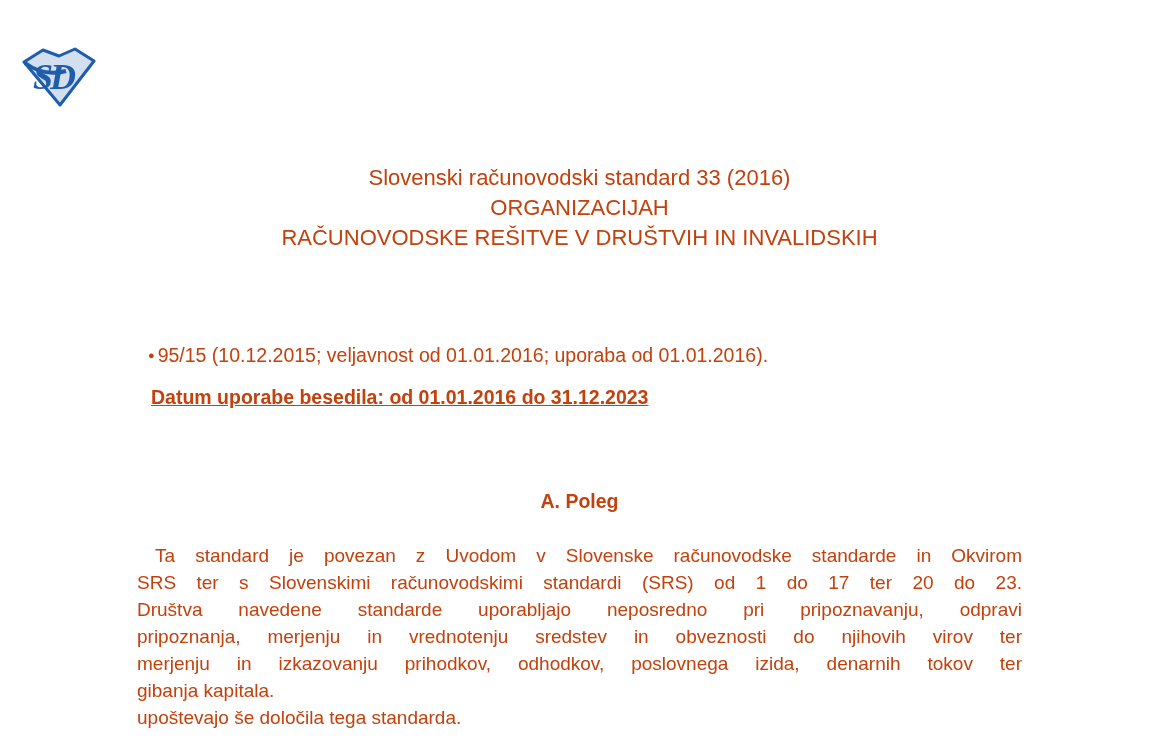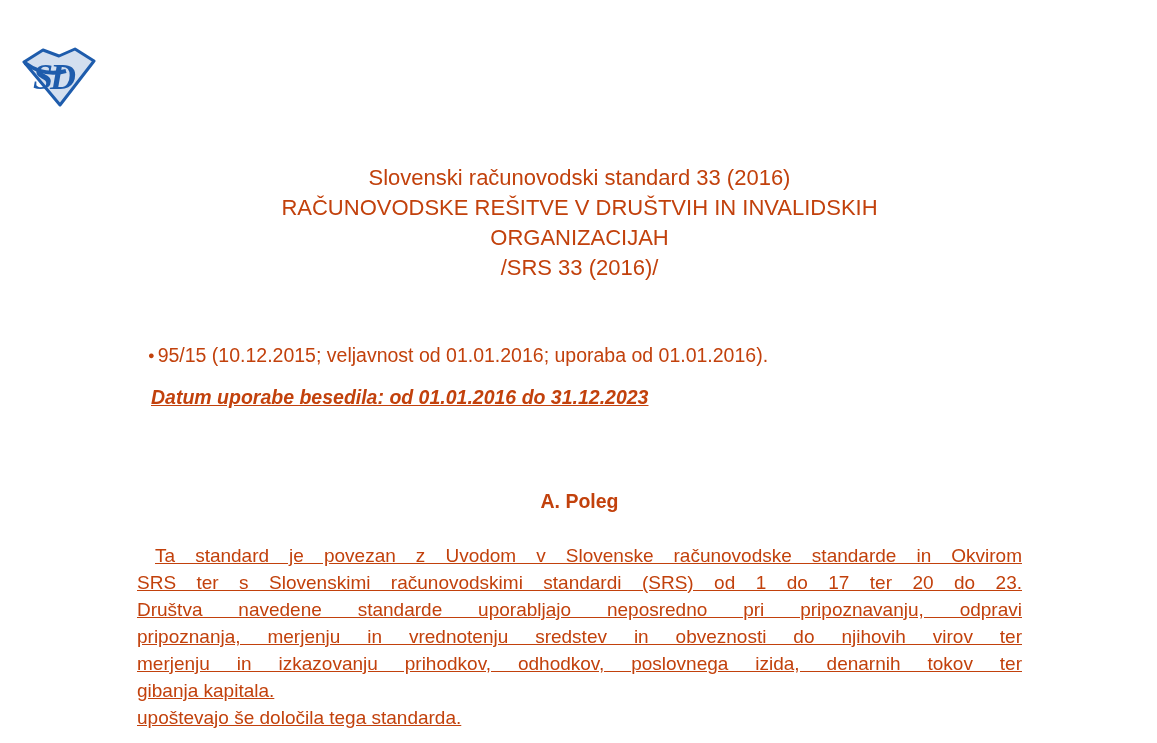--- a/index.html
+++ b/index.html
@@ -56,38 +56,36 @@
     top: 385px;
     padding-left: 14px;
     font-size: 19.5px;
     line-height: 25px;
   }
   .validity .vline {
     text-decoration: underline;
   }
   .validity .vline.bold {
     font-weight: bold;
-    font-style: italic;
   }
   .uvod-heading {
     top: 489px;
     text-align: center;
     font-weight: bold;
     font-size: 19.5px;
     line-height: 24px;
   }
   .body-block {
     top: 542px;
     font-size: 19px;
   }
   .bl {
     line-height: 27px;
     height: 27px;
     overflow: visible;
-    text-decoration: underline;
   }
   .bl.j {
     text-align: justify;
     text-align-last: justify;
   }
   .bl.ind {
     text-indent: 18px;
   }
 </style>
 </head>
@@ -98,23 +96,22 @@
   <div class="logo">
     <svg width="74" height="62" viewBox="0 0 74 62" xmlns="http://www.w3.org/2000/svg">
       <polygon points="2,16 21,4 37,10 53,3 72,15 38,59" stroke="#1e5cac" stroke-width="3" stroke-linejoin="round" fill="#d3dfef"></polygon>
       <path d="M3,17 Q22,31 44,25" stroke="#1e5cac" stroke-width="4" fill="none"></path>
       <text x="11" y="43" font-family="'Liberation Serif', serif" font-style="italic" font-weight="bold" font-size="36" letter-spacing="-3" fill="#1e5cac">SD</text>
     </svg>
   </div>
 
   <div class="abs-block title-block">
     <div>Slovenski računovodski standard 33 (2016)</div>
+    <div>ORGANIZACIJAH</div>
     <div>RAČUNOVODSKE REŠITVE V DRUŠTVIH IN INVALIDSKIH</div>
-    <div>ORGANIZACIJAH</div>
-    <div>/SRS 33 (2016)/</div>
   </div>
 
 
   <div class="abs-block gazette-item">
     <span class="bullet">●</span><span>95/15 (10.12.2015; veljavnost od 01.01.2016; uporaba od 01.01.2016).</span>
   </div>
 
   <div class="abs-block validity">
     <div class="vline bold">Datum uporabe besedila: od 01.01.2016 do 31.12.2023</div>
   </div>

